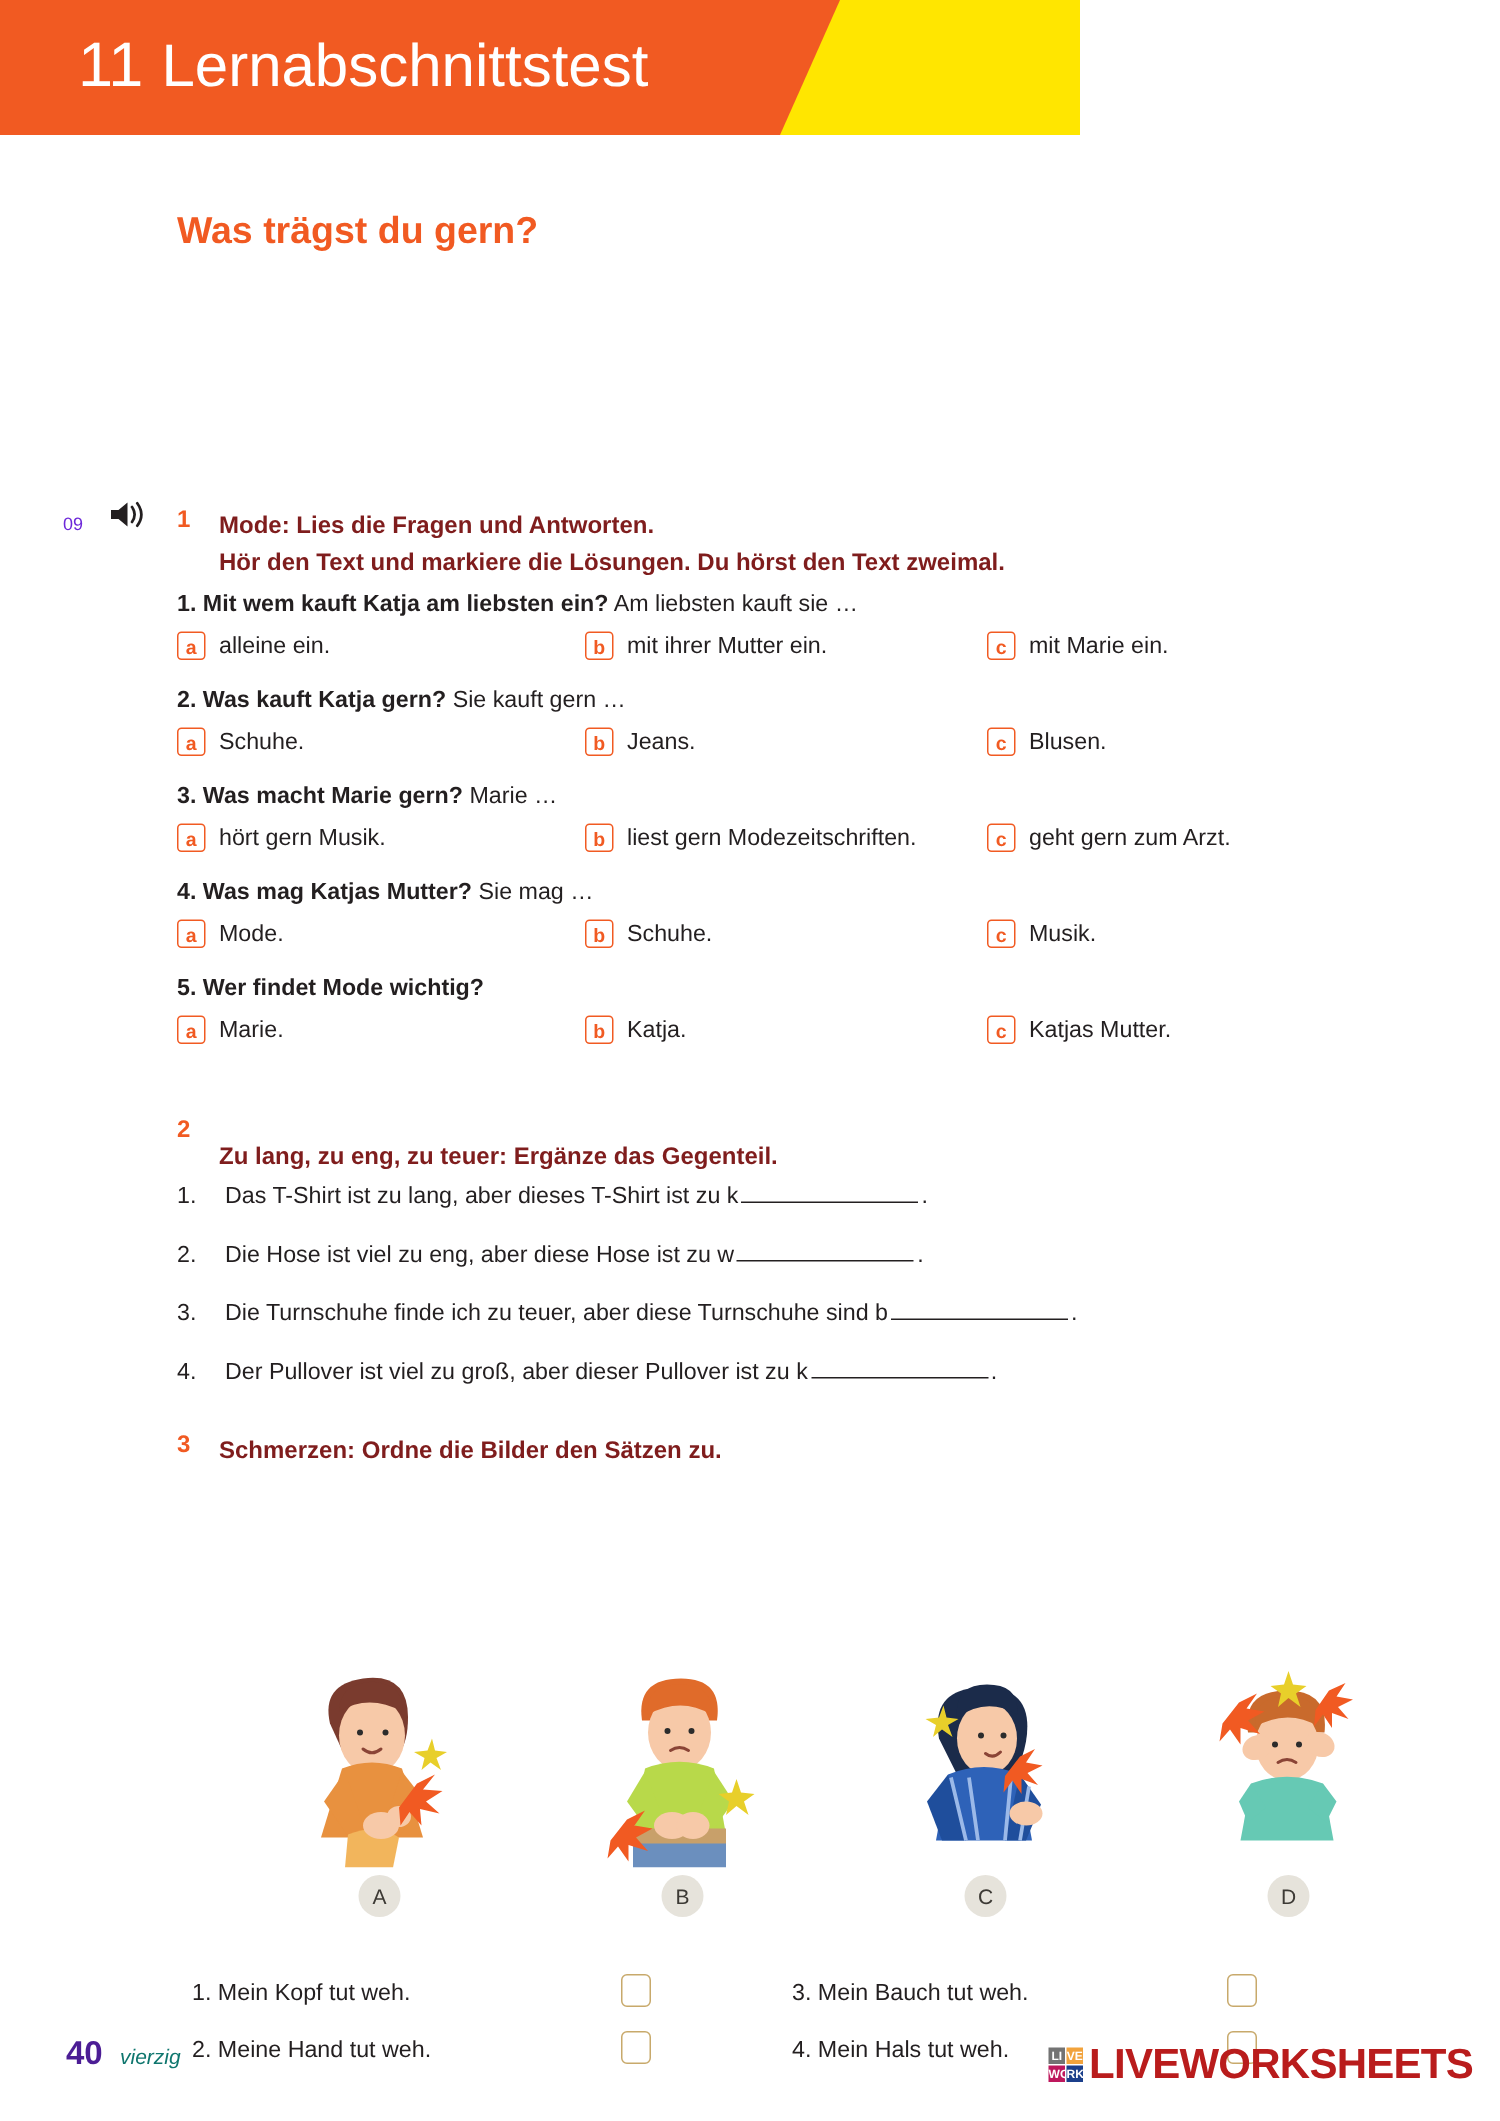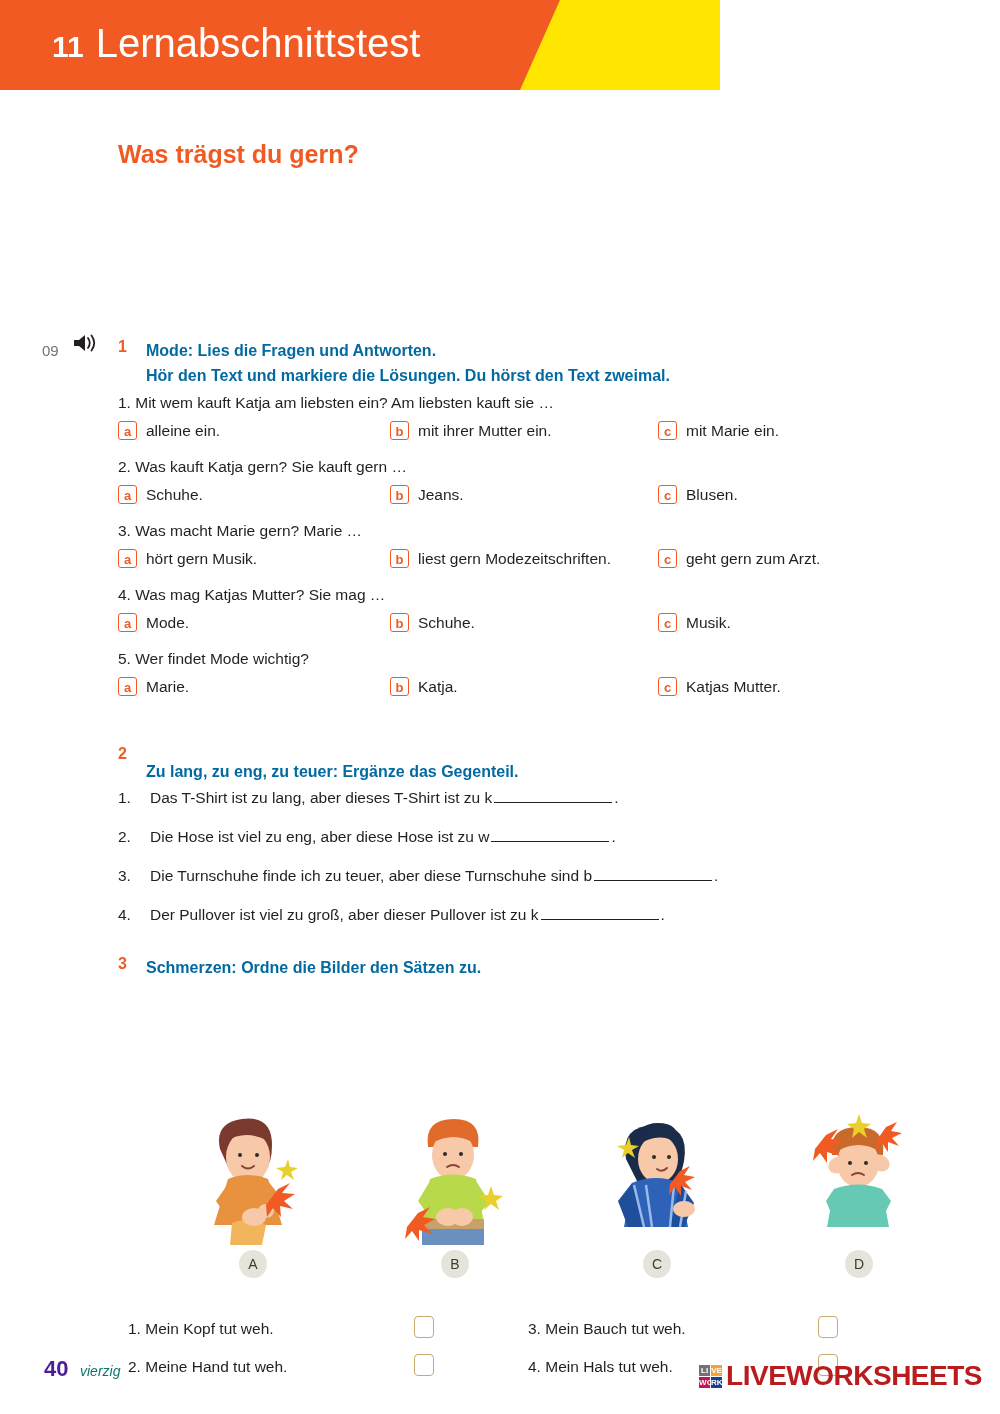--- a/index.html
+++ b/index.html
@@ -41,22 +41,22 @@
   .header-text {
     position: absolute;
     top: 14px;
     left: 52px;
     color: #ffffff;
     font-size: 40px;
     line-height: 58px;
     white-space: nowrap;
   }
   .header-num {
-    font-weight: bold;
-    font-size: 30px;
+    font-weight: normal;
+    font-size: 42px;
     margin-right: 12px;
   }
   .header-title {
     font-weight: normal;
   }
 
   
   .content {
     position: absolute;
     top: 90px;
@@ -76,54 +76,54 @@
   .ex1 {
     position: absolute;
     top: 242px;
     left: 0;
     width: 1000px;
   }
   .audio-num {
     position: absolute;
     left: 42px;
     top: 10px;
-    font-size: 15px;
-    color: #737373;
+    font-size: 12px;
+    color: #6d28d9;
   }
   .audio-icon {
     position: absolute;
     left: 72px;
     top: 0px;
     width: 26px;
     height: 22px;
   }
   .ex-num {
     position: absolute;
     color: #f15a22;
     font-weight: bold;
     font-size: 16px;
   }
   .ex-title {
     position: absolute;
-    color: #0369a1;
+    color: #7f1d1d;
     font-weight: bold;
     font-size: 16px;
     line-height: 25px;
   }
   .q-block {
     position: absolute;
     left: 118px;
     width: 860px;
   }
   .q-text {
     font-size: 15.5px;
     line-height: 22px;
     margin-bottom: 7px;
   }
-  .q-text b { font-weight: normal; }
+  .q-text b { font-weight: bold; }
   .options {
     position: relative;
     height: 24px;
   }
   .opt {
     position: absolute;
     display: flex;
     align-items: center;
     font-size: 15.5px;
     white-space: nowrap;

